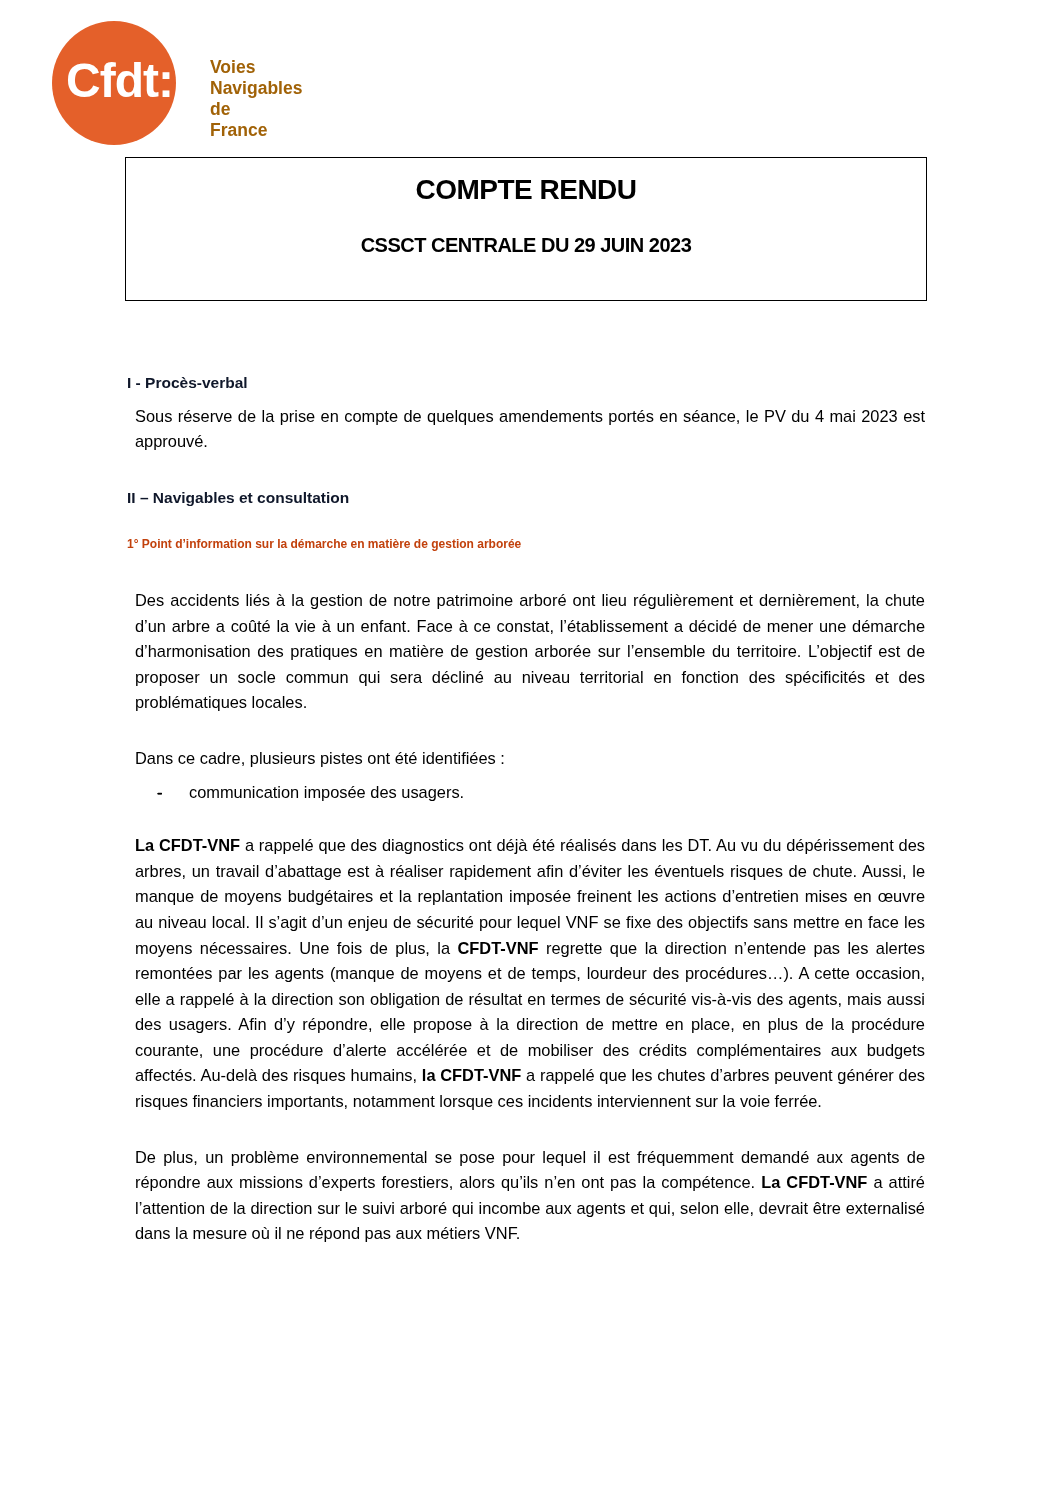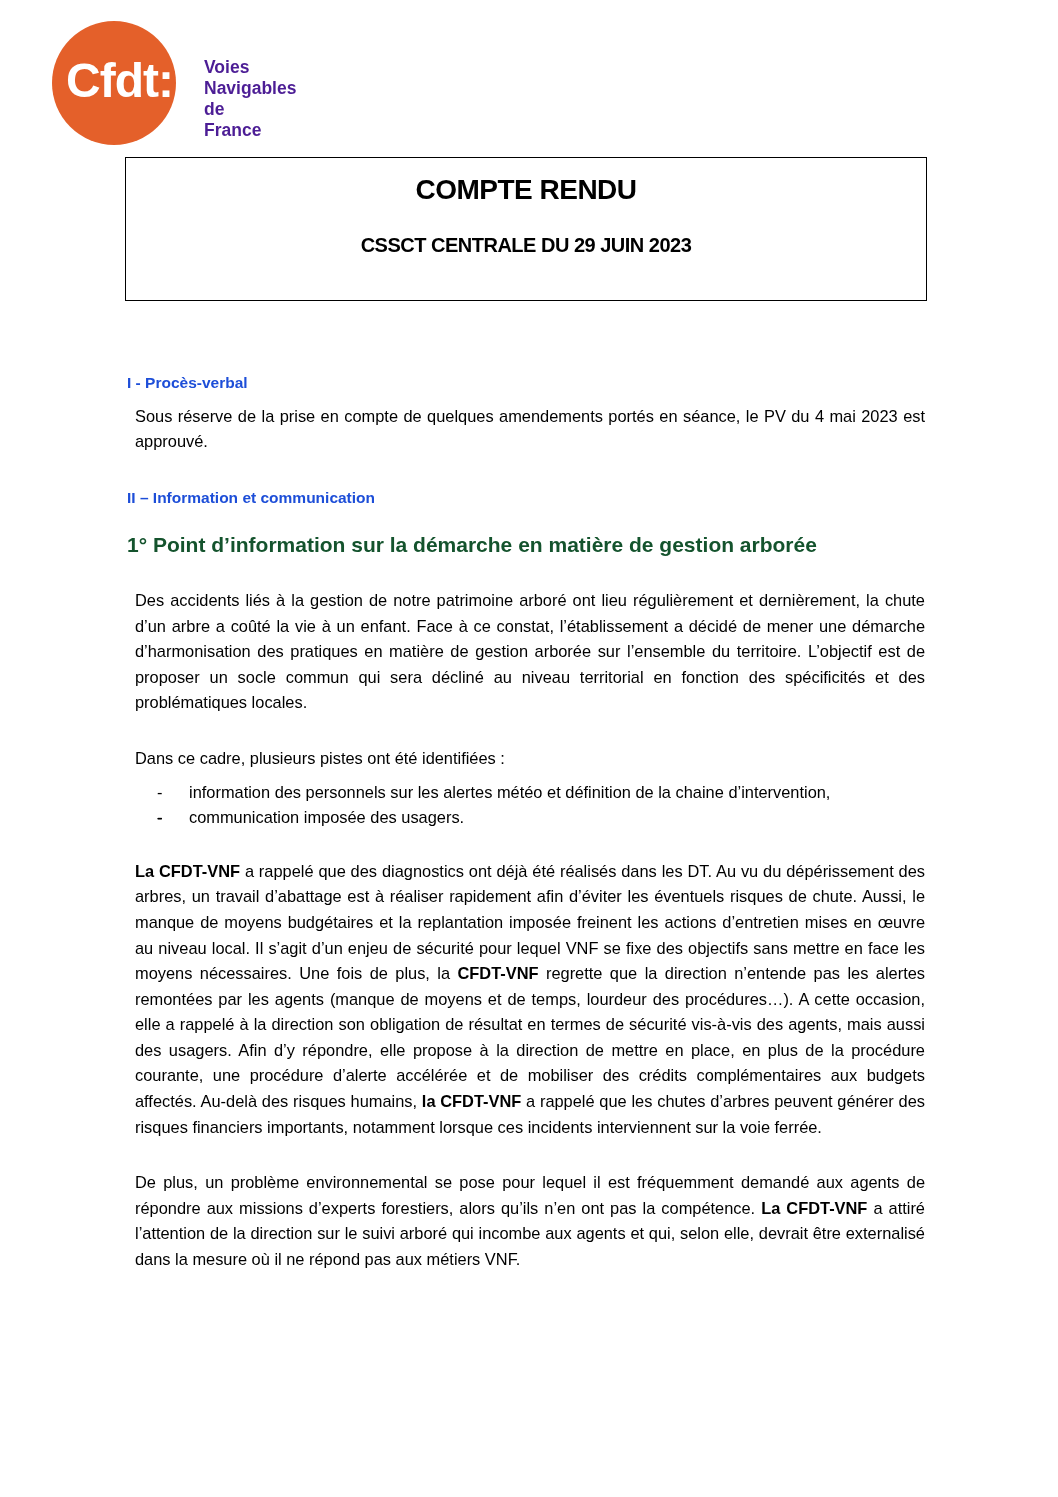--- a/index.html
+++ b/index.html
@@ -12,44 +12,44 @@
   .logo-circle {
     position: absolute; left: 0; top: 0; width: 124px; height: 124px;
     border-radius: 50%; background: #e4602a;
   }
   .logo-mark {
     position: absolute; left: 14px; top: 34px; width: 112px;
     font-family: "Liberation Sans", sans-serif; font-weight: bold;
     font-size: 48px; color: #fff; letter-spacing: -1px; line-height: 52px;
   }
   .logo-text {
-    position: absolute; left: 152px; top: 36px;
+    position: absolute; left: 158px; top: 36px;
     font-family: "Liberation Sans", sans-serif; font-weight: bold;
-    font-size: 17.5px; line-height: 21px; color: #4c1d95;
+    font-size: 17.5px; line-height: 21px; color: #a16207;
   }
   .title-box {
     position: absolute; left: 125px; top: 157px; width: 802px; height: 144px;
     border: 1.5px solid #000; box-sizing: border-box;
     text-align: center;
   }
   .title-line1 {
     position: absolute; left: 0; right: 0; top: 16px;
     font-size: 28px; font-weight: bold; letter-spacing: -0.5px;
   }
   .title-line2 {
     position: absolute; left: 0; right: 0; top: 76px;
     font-size: 20px; font-weight: bold; letter-spacing: -0.5px;
   }
   .content {
     position: absolute; left: 127px; top: 370px; width: 806px;
     font-size: 16.4px; line-height: 25.6px;
     font-family: "Liberation Sans", sans-serif;
   }
-  .h-blue { color: #1d4ed8; font-weight: bold; font-size: 15.5px; }
-  .h-orange { color: #14532d; font-weight: bold; font-size: 21px; }
+  .h-blue { color: #0f172a; font-weight: bold; font-size: 15.5px; }
+  .h-orange { color: #c2410c; font-weight: bold; font-size: 12px; }
   p { margin: 8px; text-align: justify; }
   .gap-s { height: 14px; }
   .gap-m { height: 22px; }
   ul.bullets { list-style: none; margin: 8px 0 6px 0; padding: 0; }
   ul.bullets li { position: relative; padding-left: 62px; }
   ul.bullets li .dash { position: absolute; left: 30px; top: 0; }
   b.org { font-weight: bold; }
 </style>
 </head>
 <body>
@@ -67,32 +67,32 @@
 <div class="title-box">
   <div class="title-line1">COMPTE RENDU</div>
   <div class="title-line2">CSSCT CENTRALE DU 29 JUIN 2023</div>
 </div>
 
 <div class="content">
   <div class="h-blue">I - Procès-verbal</div>
   <p>Sous réserve de la prise en compte de quelques amendements portés en séance, le PV du 4 mai 2023 est approuvé.</p>
   <div class="gap-m"></div>
 
-  <div class="h-blue">II – Information et communication</div>
+  <div class="h-blue">II – Navigables et consultation</div>
   <div class="gap-m"></div>
 
   <div class="h-orange">1° Point d’information sur la démarche en matière de gestion arborée</div>
   <div class="gap-m"></div>
 
   <p>Des accidents liés à la gestion de notre patrimoine arboré ont lieu régulièrement et dernièrement, la chute d’un arbre a coûté la vie à un enfant. Face à ce constat, l’établissement a décidé de mener une démarche d’harmonisation des pratiques en matière de gestion arborée sur l’ensemble du territoire. L’objectif est de proposer un socle commun qui sera décliné au niveau territorial en fonction des spécificités et des problématiques locales.</p>
   <div class="gap-s"></div>
   <p>Dans ce cadre, plusieurs pistes ont été identifiées :</p>
 
   <ul class="bullets">
-    <li><span class="dash">-</span><span>information des personnels sur les alertes météo et définition de la chaine d’intervention,</span></li>
+    <li><span class="dash">-</span></li>
     <li><span class="dash">-</span></li>
     <li><span class="dash">-</span></li>
     <li><span class="dash">-</span><span>communication imposée des usagers.</span></li>
   </ul>
   <div class="gap-s"></div>
 
   <p><b class="org">La CFDT-VNF</b><span> a rappelé que des diagnostics ont déjà été réalisés dans les DT. Au vu du dépérissement des arbres, un travail d’abattage est à réaliser rapidement afin d’éviter les éventuels risques de chute. Aussi, le manque de moyens budgétaires et la replantation imposée freinent les actions d’entretien mises en œuvre au niveau local. Il s’agit d’un enjeu de sécurité pour lequel VNF se fixe des objectifs sans mettre en face les moyens nécessaires. Une fois de plus, la </span><b class="org">CFDT-VNF</b><span> regrette que la direction n’entende pas les alertes remontées par les agents (manque de moyens et de temps, lourdeur des procédures…). A cette occasion, elle a rappelé à la direction son obligation de résultat en termes de sécurité vis-à-vis des agents, mais aussi des usagers. Afin d’y répondre, elle propose à la direction de mettre en place, en plus de la procédure courante, une procédure d’alerte accélérée et de mobiliser des crédits complémentaires aux budgets affectés. Au-delà des risques humains, </span><b class="org">la CFDT-VNF</b><span> a rappelé que les chutes d’arbres peuvent générer des risques financiers importants, notamment lorsque ces incidents interviennent sur la voie ferrée.</span></p>
   <div class="gap-s"></div>
 
   <p><span>De plus, un problème environnemental se pose pour lequel il est fréquemment demandé aux agents de répondre aux missions d’experts forestiers, alors qu’ils n’en ont pas la compétence. </span><b class="org">La CFDT-VNF</b><span> a attiré l’attention de la direction sur le suivi arboré qui incombe aux agents et qui, selon elle, devrait être externalisé dans la mesure où il ne répond pas aux métiers VNF.</span></p>

